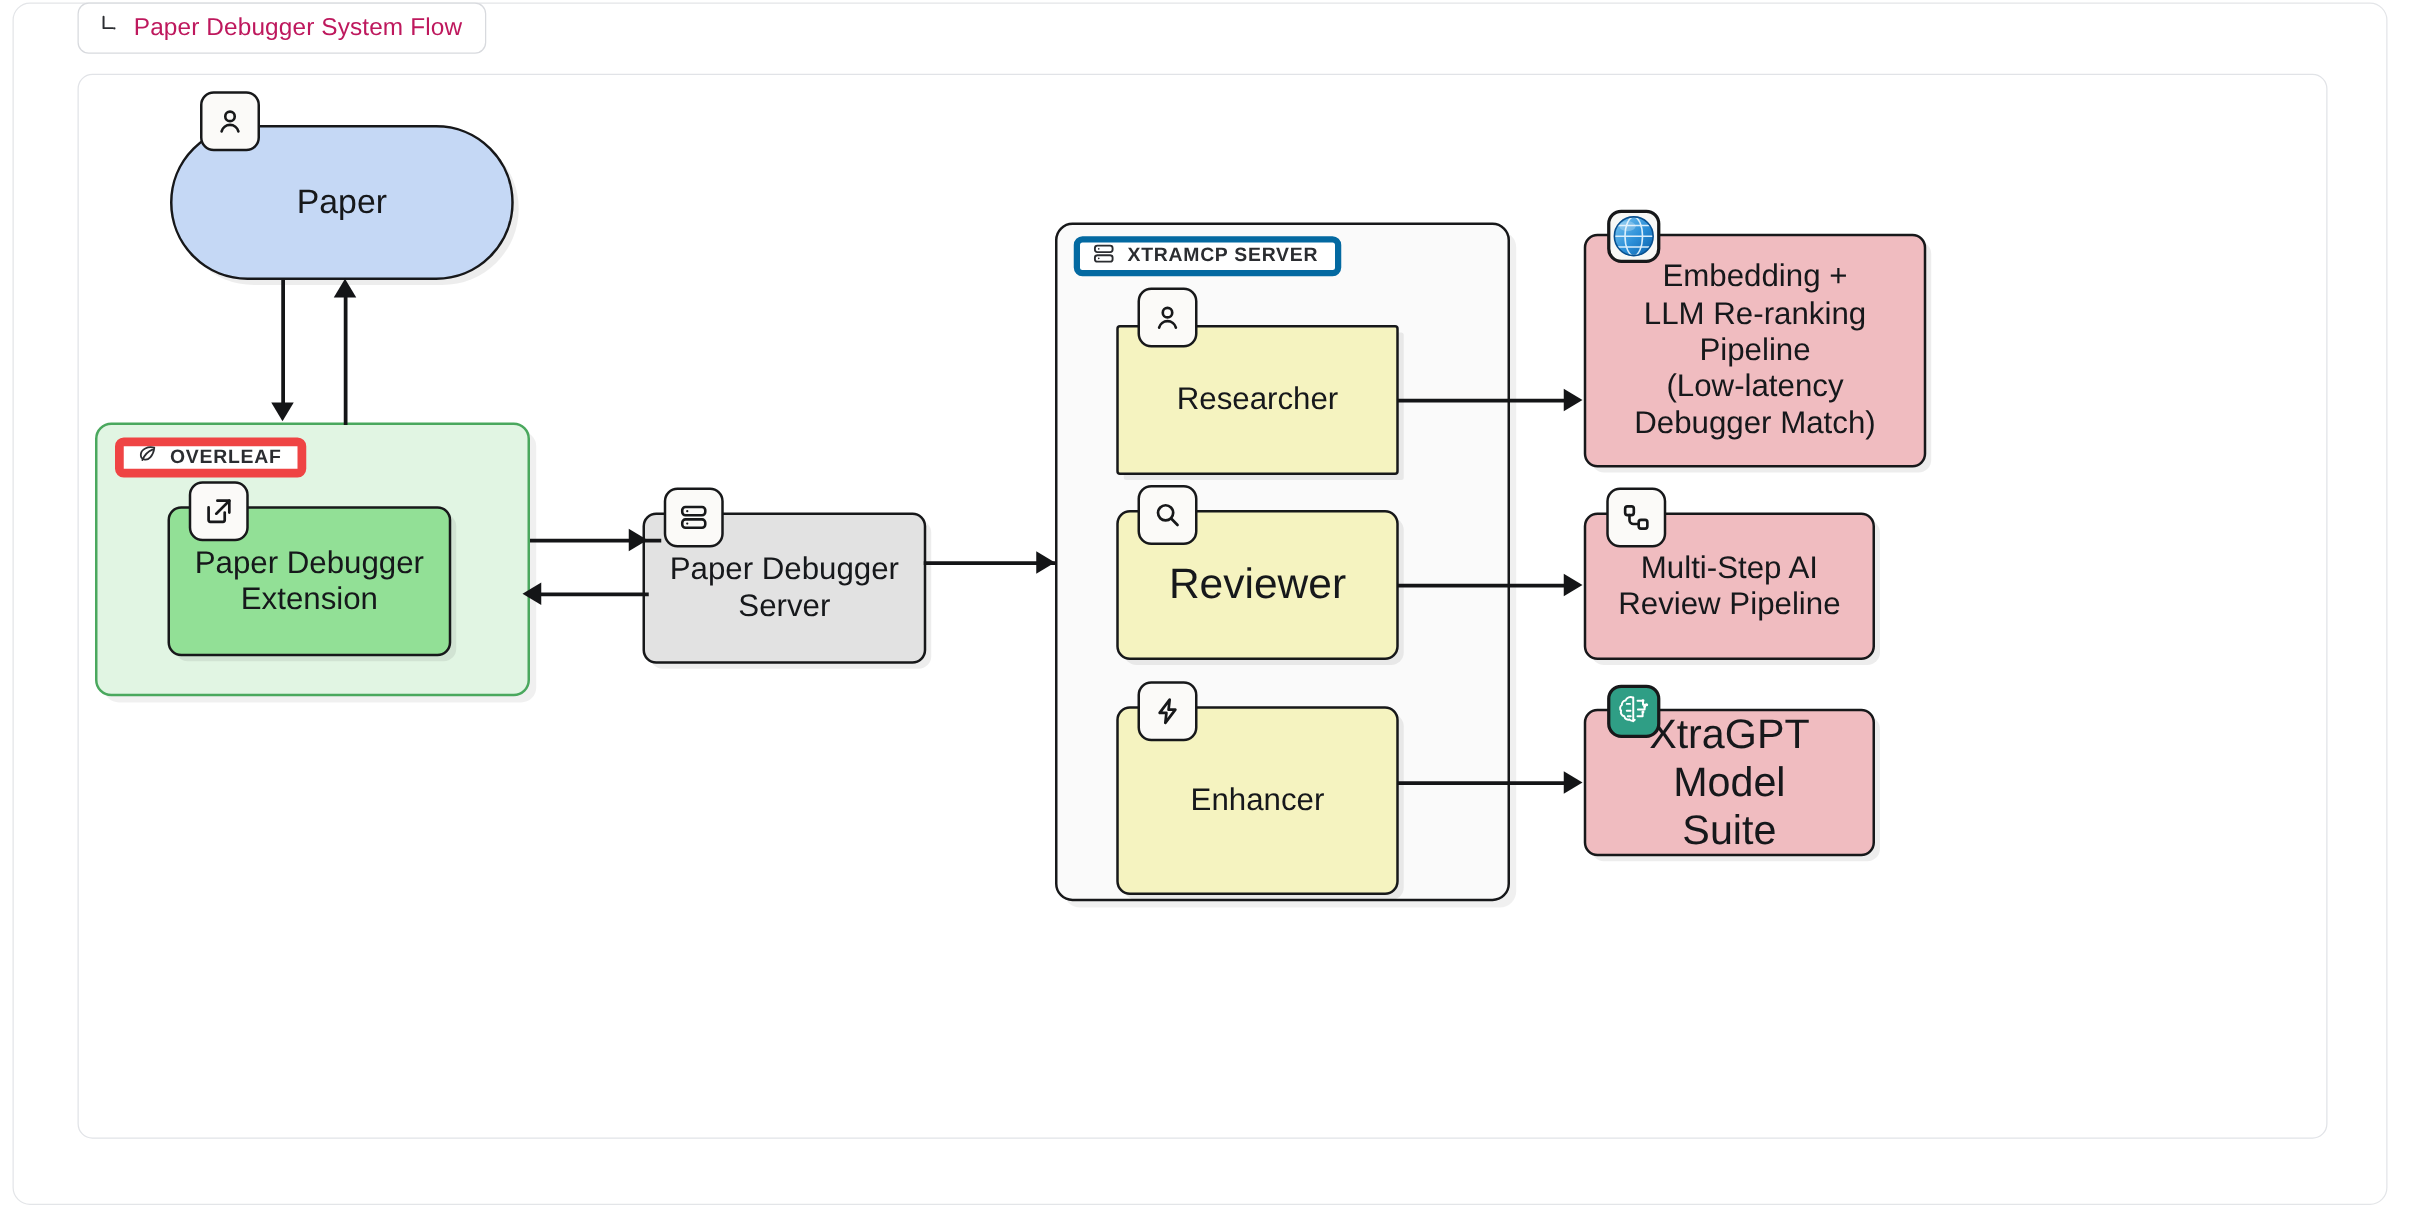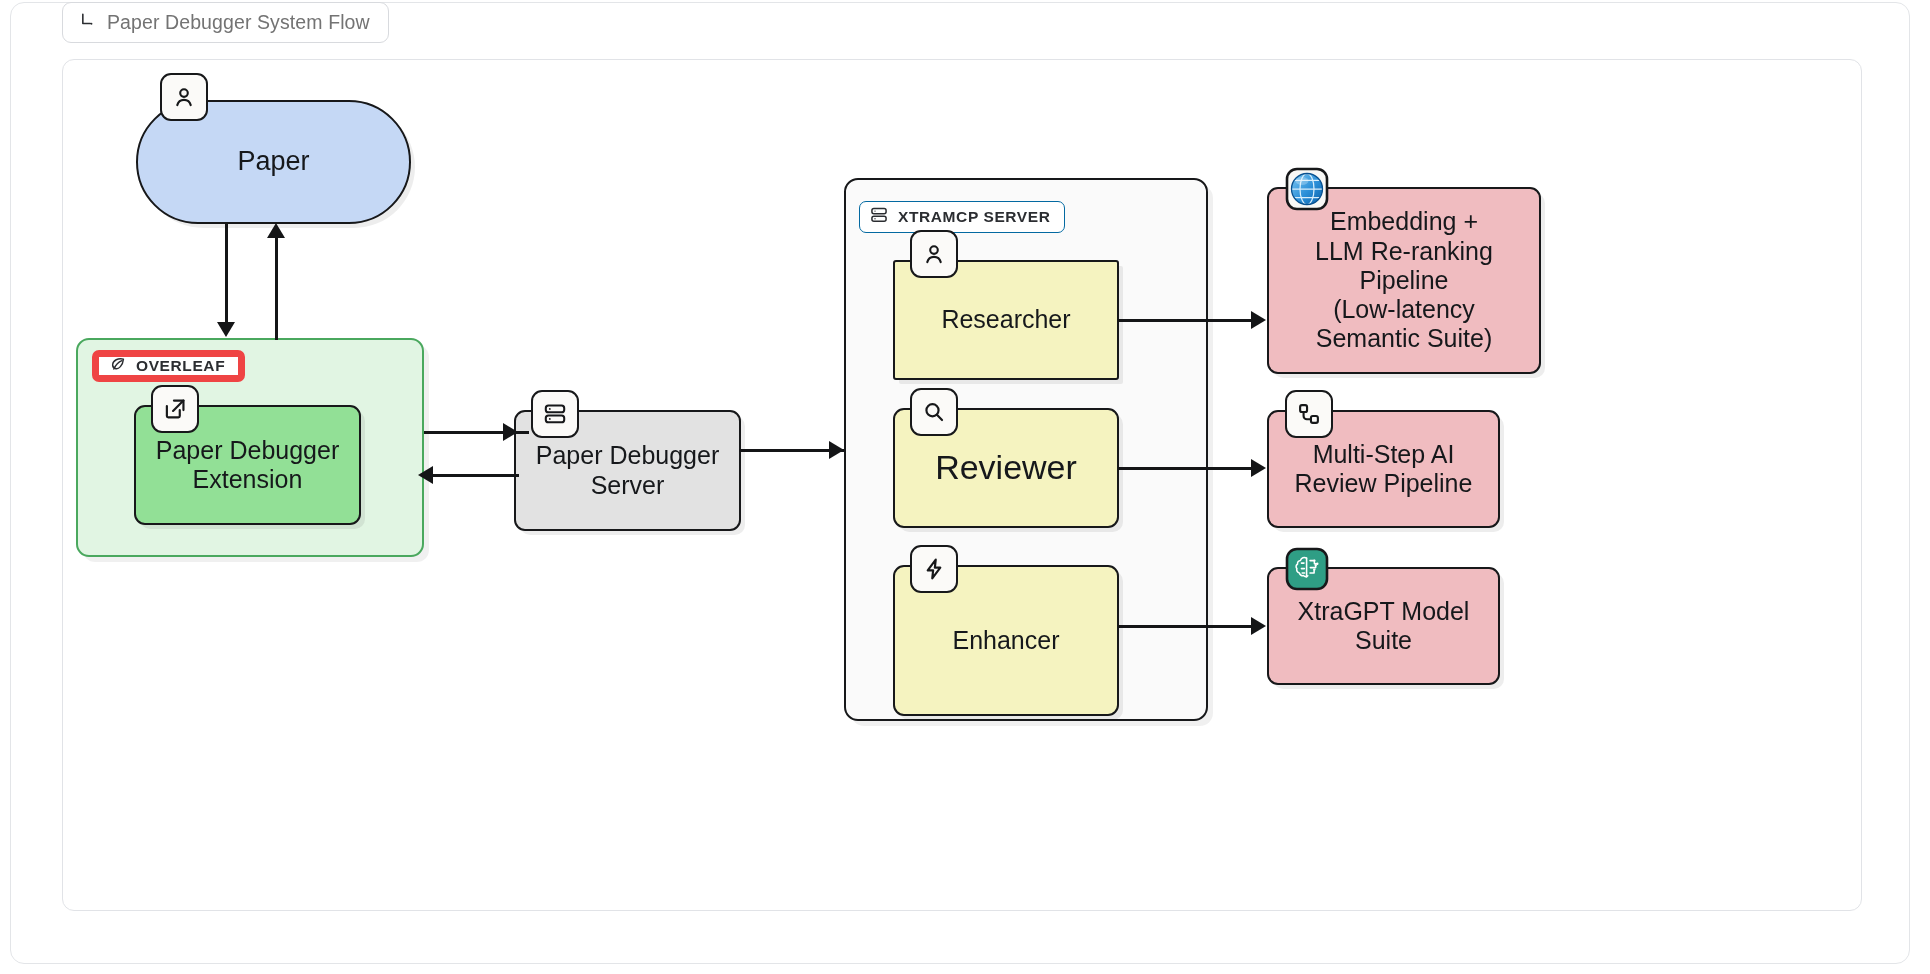--- a/index.html
+++ b/index.html
@@ -40,21 +40,21 @@
     gap: 10px;
     padding: 0 18px 0 14px;
     background: #ffffff;
     border: 1px solid #d8dade;
     border-radius: 9px;
     box-sizing: border-box;
     z-index: 5;
   }
   .title-tab .tab-label {
     font-size: 19.5px;
-    color: #737373;
+    color: #be185d;
     letter-spacing: .1px;
     white-space: nowrap;
   }
 
   
   .canvas {
     position: absolute;
     left: 62px;
     top: 59px;
     width: 1800px;
@@ -222,21 +222,21 @@
     <div class="edge h" style="left:361px; top:371px; width:105px;"></div>
     <div class="arrow right" style="left:440px; top:363px;"></div>
 
     <div class="edge h" style="left:366px; top:414px; width:90px;"></div>
     <div class="arrow left" style="left:355px; top:406px;"></div>
 
     <div class="edge h" style="left:676px; top:389px; width:105px;"></div>
     <div class="arrow right" style="left:766px; top:381px;"></div>
 
     <div class="group" style="left:781px; top:118px; width:364px; height:543px; background:#fafafa; border:2.6px solid #17181a; border-radius:14px;"></div>
-    <div class="group-label" style="left:796px; top:141px; border:1px solid #0369a1;justify-content:flex-end;">
+    <div class="group-label" style="left:796px; top:129px; border:5px solid #0369a1;justify-content:flex-end;">
       <span>
         <svg width="20" height="20" viewBox="0 0 24 24" fill="none" stroke="#2b2d31" stroke-width="1.8" stroke-linecap="round" stroke-linejoin="round">
           <rect x="3.5" y="4.2" width="17" height="6.2" rx="2.4"></rect>
           <rect x="3.5" y="13.4" width="17" height="6.2" rx="2.4"></rect>
           <circle cx="7.2" cy="7.3" r=".8" fill="#2b2d31" stroke="none"></circle>
           <circle cx="7.2" cy="16.5" r=".8" fill="#2b2d31" stroke="none"></circle>
         </svg>
       </span>
       <span>XTRAMCP SERVER</span>
     </div>
@@ -275,21 +275,21 @@
         <path d="M13.6 3.4 6.2 13.2h5l-.8 7.4 7.4-9.8h-5z"></path>
       </svg>
     </div>
 
     <div class="node" style="left:1204px; top:127px; width:274px; height:187px; background:#f0bcc0; border-radius:11px;">
       <div class="node-text" style="font-size:25px;">
         <div>Embedding +</div>
         <div>LLM Re-ranking</div>
         <div>Pipeline</div>
         <div>(Low-latency</div>
-        <div>Semantic Suite)</div>
+        <div>Debugger Match)</div>
       </div>
     </div>
     <div class="badge plain" style="left:1222px; top:107px;">
       <svg width="44" height="44" viewBox="0 0 44 44">
         <rect x="2" y="2" width="40" height="40" rx="10" fill="#f8f8f6" stroke="#17181a" stroke-width="2.6"></rect>
         <defs>
           <linearGradient id="globegrad" x1="0" y1="0" x2="1" y2="1">
             <stop offset="0%" stop-color="#7ec8f2"></stop>
             <stop offset="55%" stop-color="#2b8fd8"></stop>
             <stop offset="100%" stop-color="#0a5fa8"></stop>
@@ -314,21 +314,21 @@
     </div>
     <div class="badge" style="left:1222px; top:330px;">
       <svg width="26" height="26" viewBox="0 0 24 24" fill="none" stroke="#17181a" stroke-width="1.95" stroke-linecap="round" stroke-linejoin="round">
         <rect x="3.8" y="3.8" width="6.4" height="6.4" rx="1.7"></rect>
         <rect x="13.8" y="13.8" width="6.4" height="6.4" rx="1.7"></rect>
         <path d="M7 10.2v3.6a3 3 0 0 0 3 3h3.8"></path>
       </svg>
     </div>
 
     <div class="node" style="left:1204px; top:507px; width:233px; height:118px; background:#f0bcc0; border-radius:11px;">
-      <div class="node-text" style="font-size:25px;">
+      <div class="node-text" style="font-size:33px;">
         <div>XtraGPT Model</div>
         <div>Suite</div>
       </div>
     </div>
     <div class="badge plain" style="left:1222px; top:487px;">
       <svg width="44" height="44" viewBox="0 0 44 44">
         <rect x="2" y="2" width="40" height="40" rx="10" fill="#2f9e85" stroke="#17181a" stroke-width="2.6"></rect>
         <g fill="none" stroke="#ffffff" stroke-width="1.55" stroke-linecap="round" stroke-linejoin="round">
           <path d="M21.5 11.2c-2.3-1.4-5.3-.3-6 2.2-1.9.2-3.2 1.8-3 3.6-1.6 1-1.9 3.2-.6 4.6-.7 1.9.5 4 2.5 4.4.4 2 2.4 3.2 4.3 2.6 1 1.3 3 1.4 4.1.2"></path>
           <path d="M21.6 11v19"></path>

